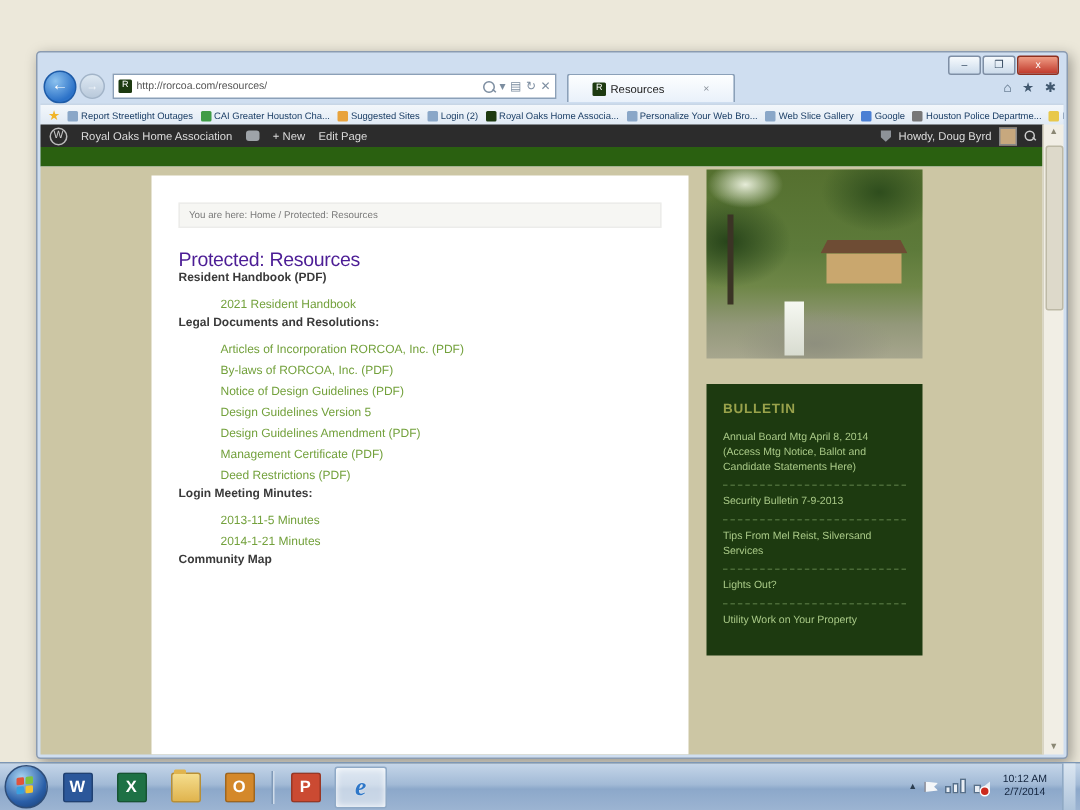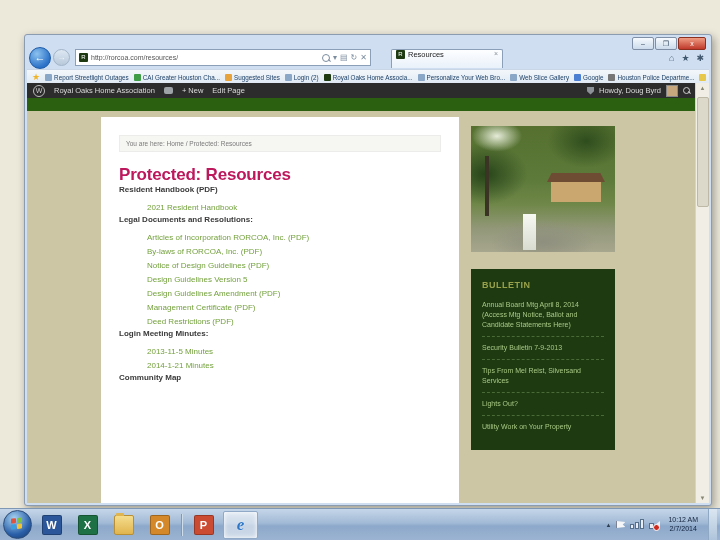--- a/index.html
+++ b/index.html
@@ -27,23 +27,23 @@
   .fwd{width:15px;height:15px;background:linear-gradient(#dde8f2,#b9c9db);border:1px solid #a2b4c8;
     color:#f4f8fc;font-size:8px;margin-left:2px}
   .addr{margin-left:5px;width:296px;height:17px;background:#fff;border:1px solid #8ba0b8;
     display:flex;align-items:center;padding:0 3px;box-sizing:border-box}
   .favicon{width:9px;height:9px;background:#1d3a10;color:#fff;font-size:6px;line-height:9px;
     text-align:center;border-radius:1px;flex:none}
   .urltext{font-size:7px;color:#555;margin-left:3px;white-space:nowrap;overflow:hidden}
   .addricons{margin-left:auto;display:flex;gap:3px;align-items:center;color:#7c8da0;font-size:8px;line-height:8px}
   .mag{width:6px;height:6px;border:1px solid #7c8da0;border-radius:50%;position:relative;flex:none}
   .mag::after{content:"";position:absolute;left:5px;top:5px;width:3px;height:1px;background:#7c8da0;transform:rotate(45deg)}
-  .tab{margin-left:20px;width:112px;height:19px;align-self:flex-end;
+  .tab{margin-left:7px;width:112px;height:19px;align-self:flex-end;
     background:linear-gradient(#fdfeff,#e9f1fa);border:1px solid #8ba0b8;border-bottom:none;
-    border-radius:2px 2px 0 0;display:flex;align-items:flex-start;padding:0 4px;box-sizing:border-box}
+    border-radius:2px 2px 0 0;display:flex;align-items:center;padding:0 16px;box-sizing:border-box}
   .tabtitle{font-size:7.5px;color:#222;margin-left:3px;white-space:nowrap;overflow:hidden}
   .tabclose{margin-left:auto;font-size:7px;color:#89909a}
   .cmdicons{margin-left:auto;margin-right:3px;display:flex;gap:7px;font-size:9px;color:#41586f;align-items:center}
   
   .favbar{position:absolute;top:34px;left:2px;right:2px;height:14px;
     background:linear-gradient(#f3f7fb,#dfe9f4);border-top:1px solid #c8d6e6;
     display:flex;align-items:center;padding:0 5px;gap:5px;overflow:hidden;white-space:nowrap}
   .bmstar{color:#f0b429;font-size:9px;line-height:9px;flex:none}
   .bm{display:flex;align-items:center;gap:2px;flex:none}
   .bmicon{width:7px;height:7px;border-radius:1px;flex:none}
@@ -70,26 +70,26 @@
     border-left:1px solid #d8d4c4;display:flex;flex-direction:column;align-items:center}
   .scarrow{font-size:6px;color:#8a8774;line-height:10px;height:10px}
   .scthumb{position:absolute;top:14px;left:1px;width:10px;height:108px;background:#ddd9ca;
     border:1px solid #bdb9a6;border-radius:2px}
   .scarrow.down{position:absolute;bottom:0}
   
   .contentcol{position:absolute;left:74px;top:6px;width:358px;bottom:0;background:#fff;
     padding:0 18px;box-sizing:border-box}
   .breadcrumb{margin-top:18px;background:#f6f6f3;border:1px solid #ececea;font-size:6.5px;
     color:#7a7a7a;padding:4px 6px}
-  .pagetitle{margin-top:13px;font-size:17px;font-weight:bold;color:#be185d;letter-spacing:-.2px}
+  .pagetitle{margin-top:13px;font-size:13px;font-weight:normal;color:#4c1d95;letter-spacing:-.2px}
   .block-h{font-size:8px;font-weight:bold;color:#3a3a3a}
   .block-links{margin:9px 0 3px 28px;display:flex;flex-direction:column;gap:5px}
   .plink{font-size:8px;color:#73a13c;text-decoration:none;cursor:pointer}
   
-  .sidebar{position:absolute;left:444px;top:15px;width:144px}
+  .sidebar{position:absolute;left:444px;top:2px;width:144px}
   .photo{height:126px;position:relative;overflow:hidden;
     background:
       radial-gradient(ellipse 42px 26px at 18% 8%, #e6ecd8 0%, rgba(230,236,216,0) 60%),
       radial-gradient(ellipse 55px 38px at 80% 12%, #2e4d1d 0%, rgba(46,77,29,0) 70%),
       radial-gradient(ellipse 60px 44px at 10% 38%, #27441a 0%, rgba(39,68,26,0) 70%),
       radial-gradient(ellipse 70px 30px at 50% 92%, #8e8f7e 0%, rgba(142,143,126,0) 75%),
       linear-gradient(#55702f 0%, #5d7a3a 42%, #6f8748 62%, #93987a 82%, #a7a68e 100%);}
   .ph-house{position:absolute;right:14px;top:56px;width:50px;height:20px;background:#c9a76e}
   .ph-house::before{content:"";position:absolute;left:-4px;top:-9px;width:58px;height:9px;
     background:#6e4c34;clip-path:polygon(0 100%,8% 0,92% 0,100% 100%)}

